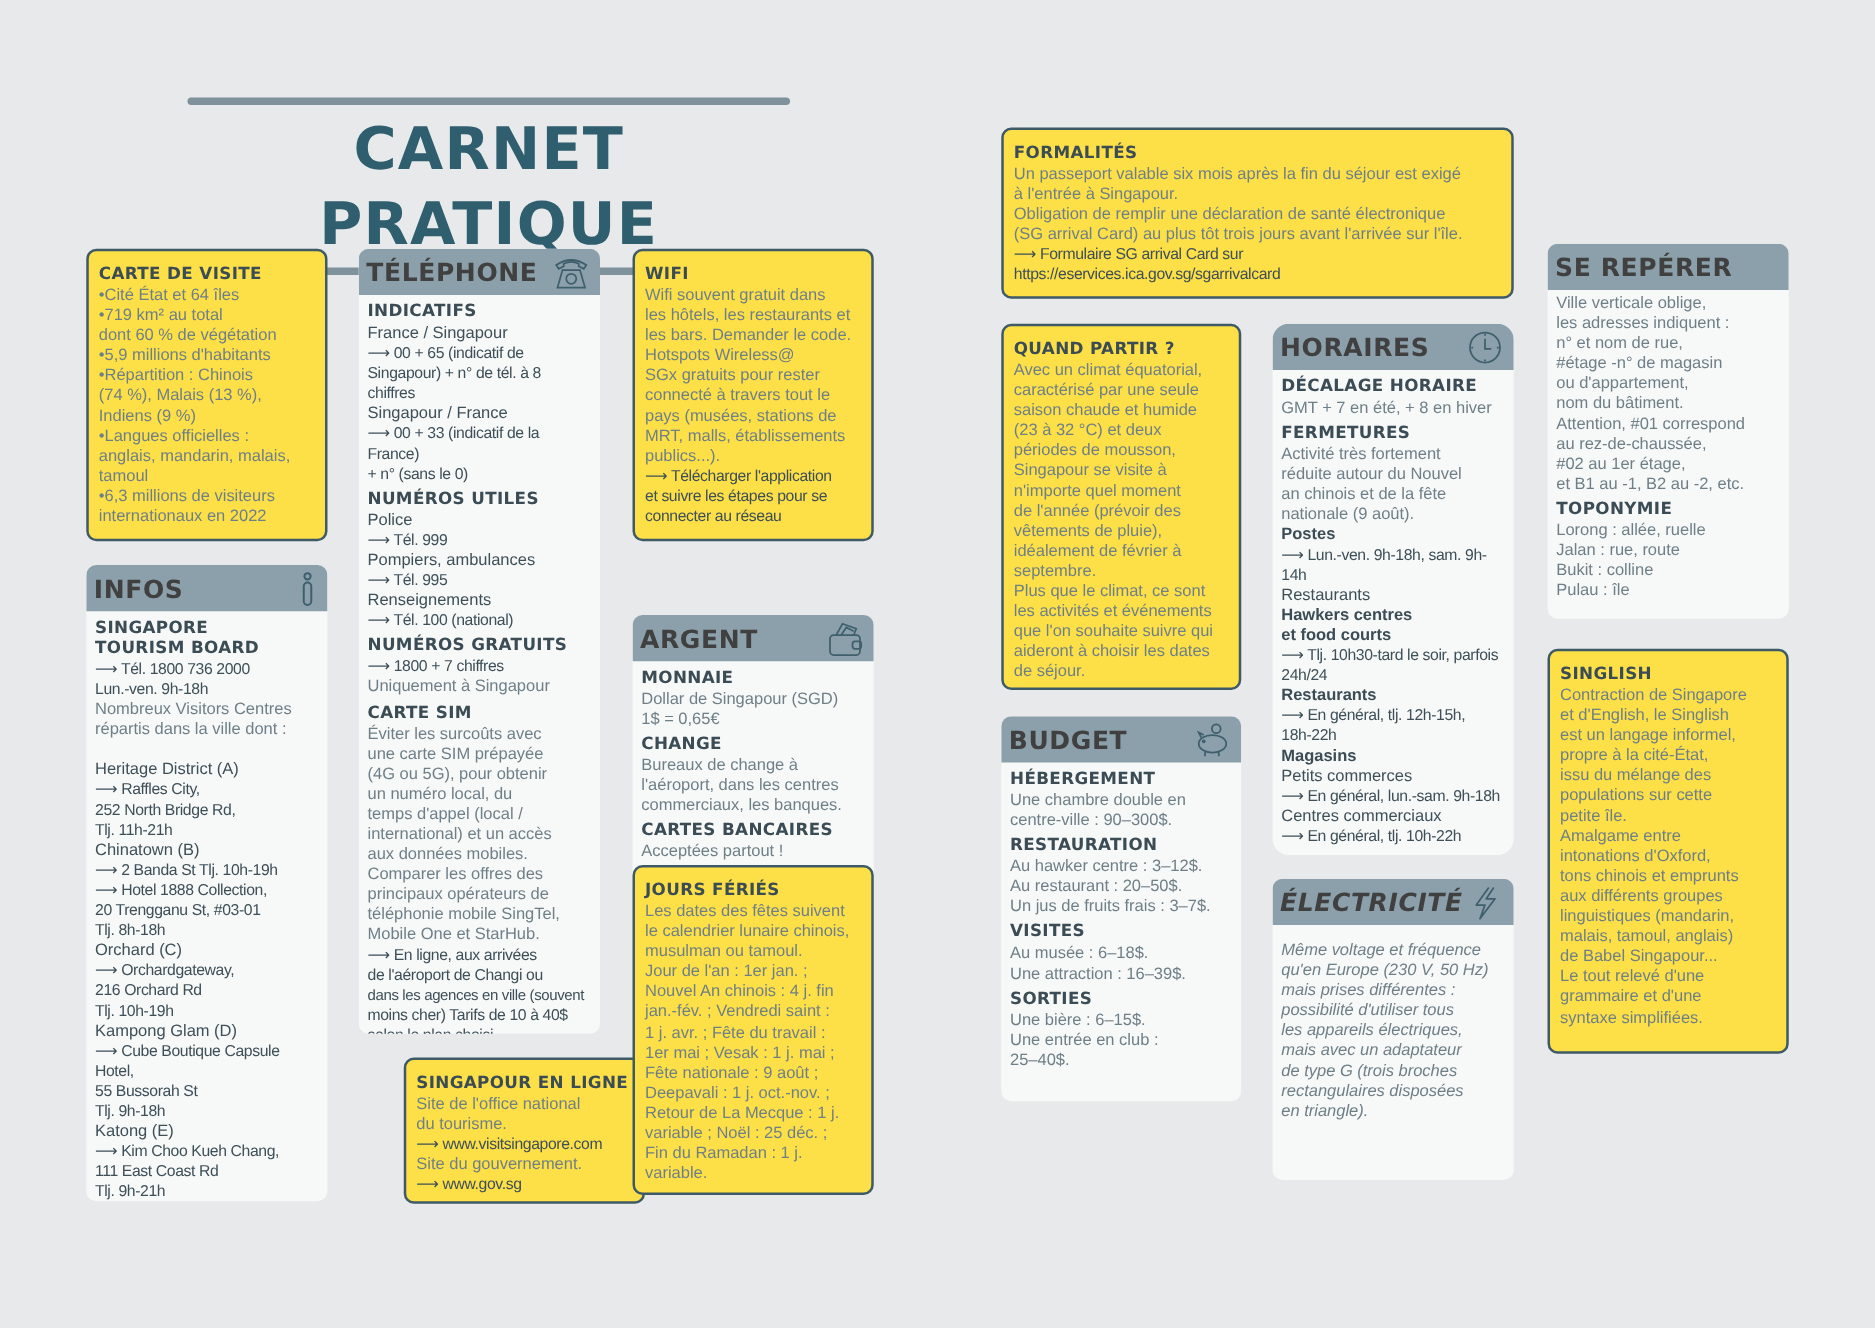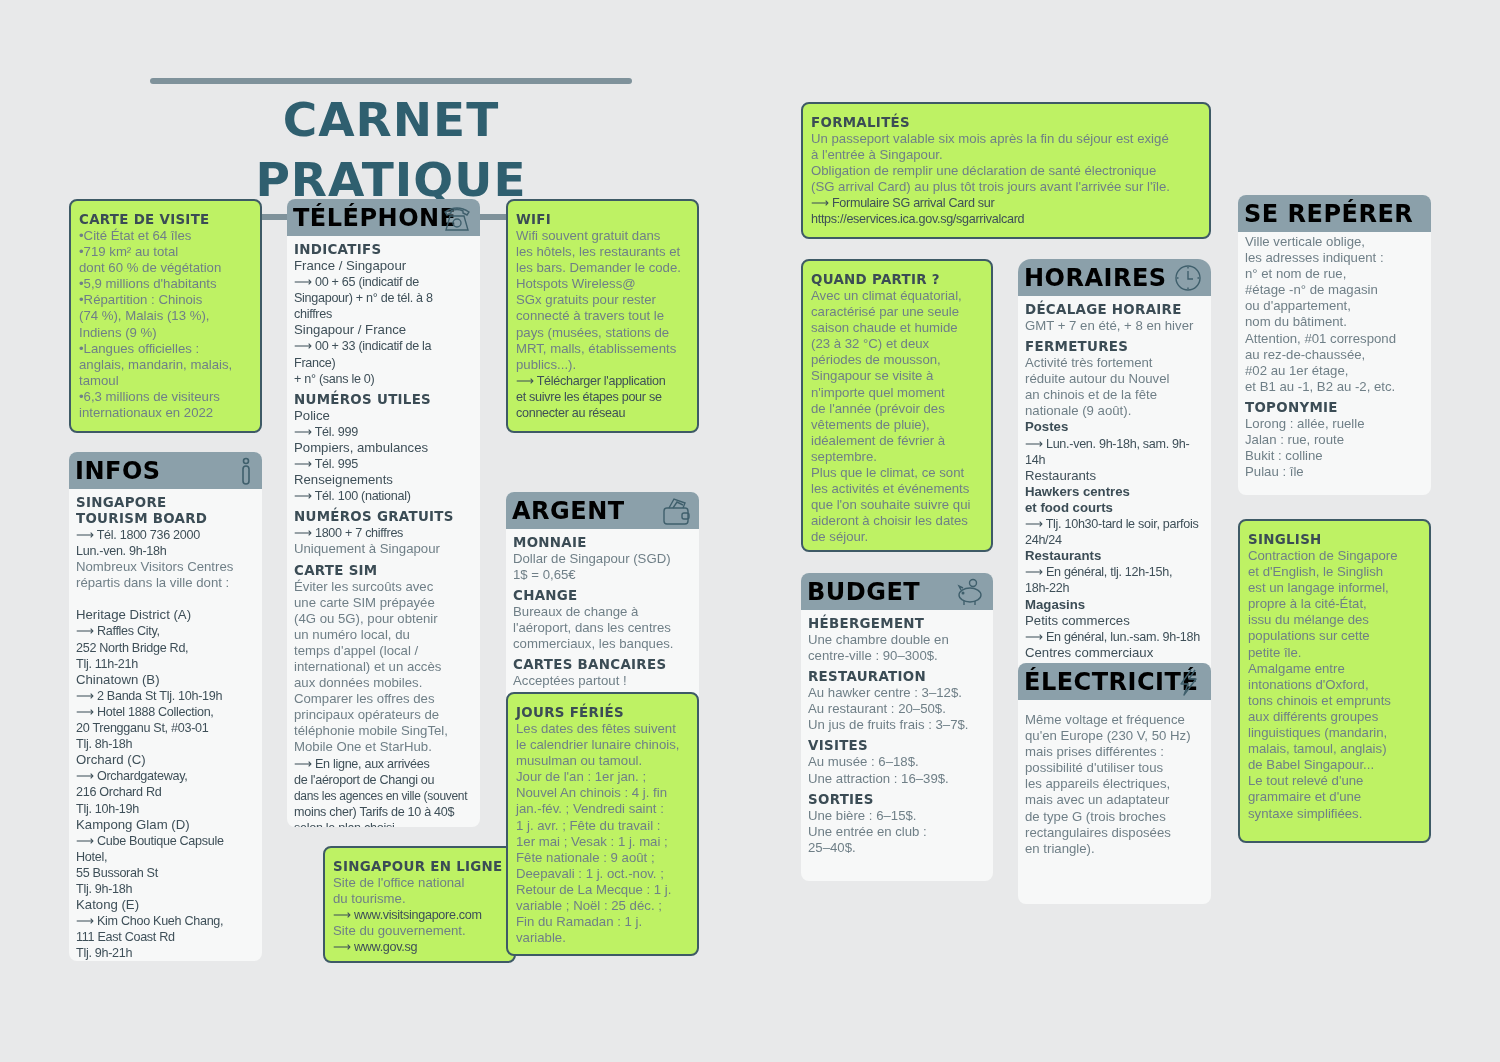--- a/index.html
+++ b/index.html
@@ -4,24 +4,24 @@
 <style>
   * { box-sizing: border-box; margin: 0; padding: 0; }
   html, body { width: 1500px; height: 1062px; background: #e8e9ea; overflow: hidden; }
   body { position: relative; font-family: "Liberation Sans", "DejaVu Sans", sans-serif; color: #6f7f87; }
 
   .title-wrap { position: absolute; left: 150px; top: 78px; width: 482px; }
   .title-rule { height: 6px; background: #7f929b; border-radius: 3px; }
   .title { font-family: "DejaVu Sans", sans-serif; font-weight: bold; font-size: 47px; letter-spacing: 1px; color: #2f5f6f; text-align: center; line-height: 60px; margin: 6px 0 4px; }
 
   .card { position: absolute; border-radius: 8px; font-size: 13.2px; line-height: 16.1px; overflow: hidden; }
-  .card.outlined { background: #bef264; border: 2.4px solid #3e5a66; padding: 11px 8px 4px 8px; }
+  .card.outlined { background: #fde047; border: 2.4px solid #3e5a66; padding: 11px 8px 4px 8px; }
   .card.filled { background: #f7f8f8; }
   .card.filled .head { background: #8ba0aa; height: 37px; position: relative; padding: 2px 6px; }
-  .card.filled .head .htitle { font-family: "DejaVu Sans", sans-serif; font-weight: bold; font-size: 24px; color: #000000; letter-spacing: 0.5px; line-height: 34px; }
+  .card.filled .head .htitle { font-family: "DejaVu Sans", sans-serif; font-weight: bold; font-size: 20px; color: #404040; letter-spacing: 0.5px; line-height: 34px; }
   .card.filled .head .hicon { position: absolute; right: 8px; top: 4px; width: 30px; height: 30px; color: #3f5f6c; }
   .card.filled .body { padding: 6px 7px 8px 7px; }
 
   .sec { font-family: "DejaVu Sans", sans-serif; font-size: 13.4px; font-weight: bold; color: #3b4c55; letter-spacing: 0.3px; line-height: 16px; margin-top: 5px; }
   .sec:first-child { margin-top: 0; }
   .t { color: #6f7f87; }
   .c { font-family: "Liberation Sans", sans-serif; font-size: 12.6px; color: #3e4f58; letter-spacing: -0.3px; transform-origin: left; }
   .b { color: #3b4c55; font-weight: bold; }
   .dark { color: #3e4f58; }
   .gap { height: 16px; }
@@ -317,21 +317,21 @@
     <span class="line c">⟶ En général, tlj. 12h-15h,</span>
     <span class="line c">18h-22h</span>
     <span class="line b">Magasins</span>
     <span class="line dark">Petits commerces</span>
     <span class="line c">⟶ En général, lun.-sam. 9h-18h</span>
     <span class="line dark">Centres commerciaux</span>
     <span class="line c">⟶ En général, tlj. 10h-22h</span>
   </div>
 </div>
 
-<div class="card filled" style="left:1018px; top:663px; width:193px; height:241px;">
+<div class="card filled" style="left:1018px; top:703px; width:193px; height:241px;font-style:italic;">
   <div class="head">
     <span class="htitle">ÉLECTRICITÉ</span>
     <span class="hicon">
       <svg width="30" height="30" viewBox="0 0 30 30" fill="none" stroke="currentColor" stroke-width="1.4" stroke-linejoin="round">
           <path d="M18 3 L8 17 L15 17 L11 28 L23 12 L16 12 L22 3"></path>
         </svg>
     </span>
   </div>
   <div class="body" style="padding-top:12px">
     <span class="line t">Même voltage et fréquence</span>

